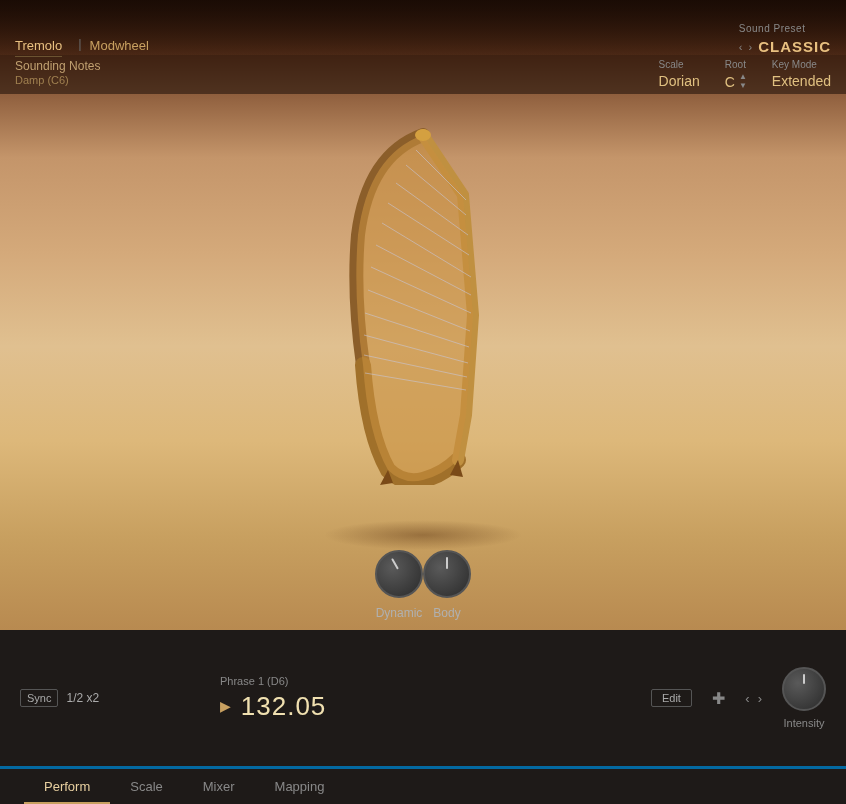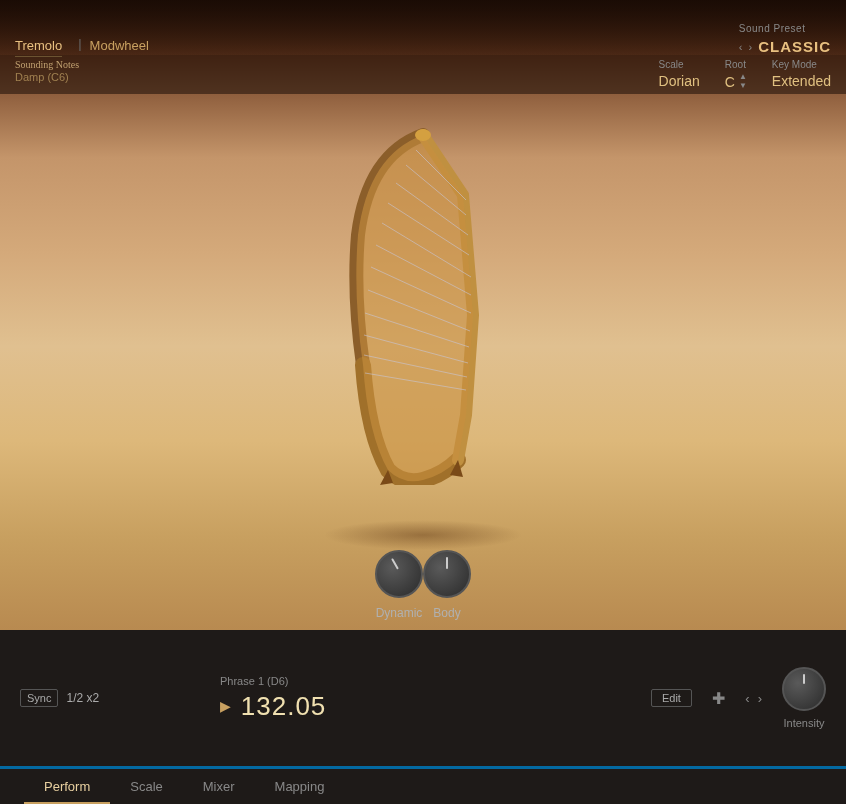--- a/index.html
+++ b/index.html
@@ -113,22 +113,21 @@
     }
 
     .info-left {
       display: flex;
       flex-direction: column;
       gap: 1px;
     }
 
     .sounding-notes-label {
       color: #c0a070;
-      font-size: 10px;
-      font-family: Liberation Serif, serif;
+      font-size: 12px;
     }
 
     .damp-label {
       color: #a08050;
       font-size: 11px;
     }
 
     .info-right {
       display: flex;
       gap: 25px;

